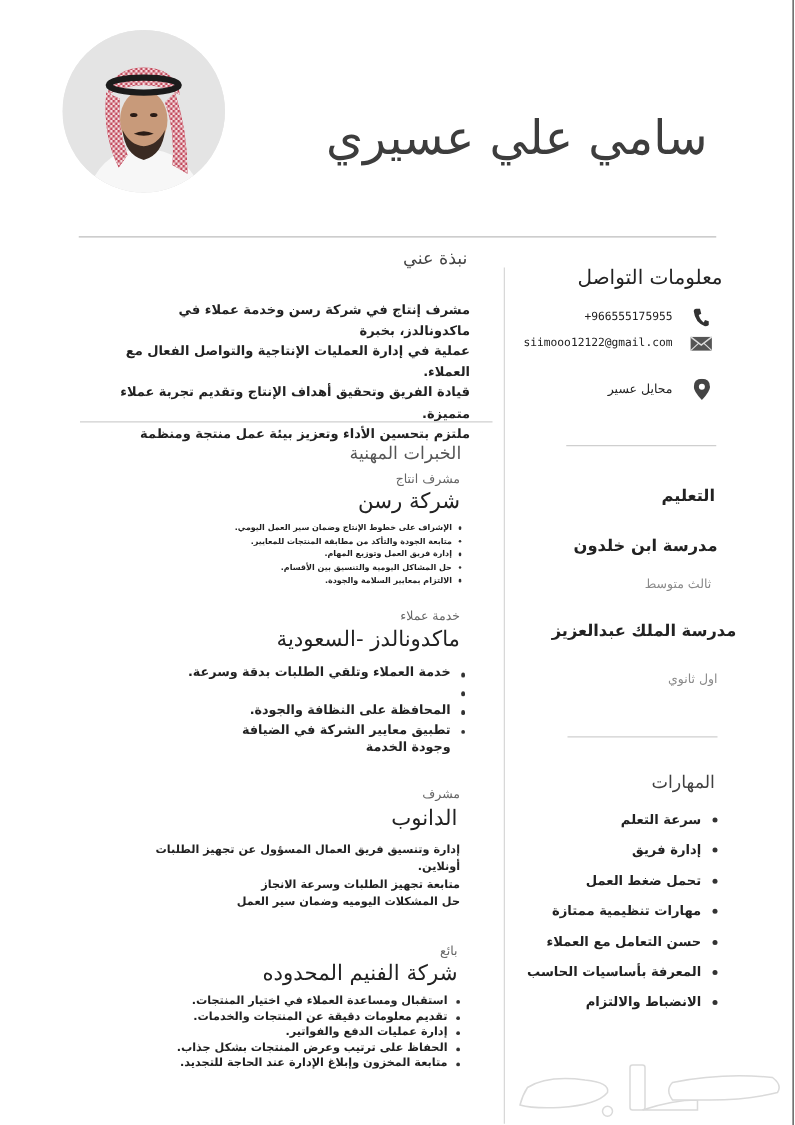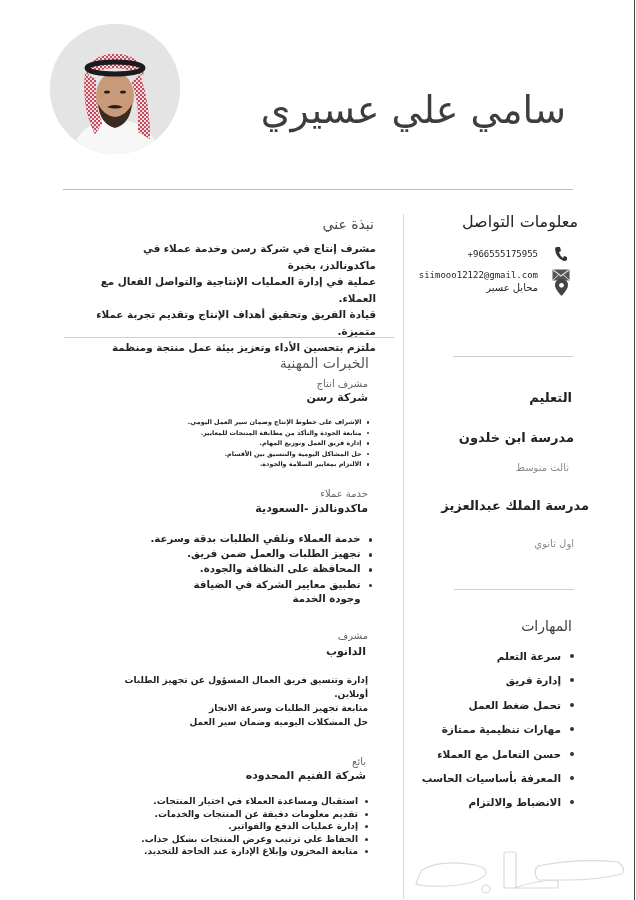--- a/index.html
+++ b/index.html
@@ -27,29 +27,29 @@
     .edu-title { position: absolute; right: 64px; top: 390px; font-size: 13px; font-weight: bold; color: #222; }
     .edu-school { position: absolute; font-size: 13px; font-weight: bold; color: #222; white-space: nowrap; }
     .edu-grade { position: absolute; font-size: 10px; color: #8a8a8a; white-space: nowrap; }
 
     .skills-title { position: absolute; right: 64px; top: 618px; font-size: 14px; color: #404040; }
     .skills-list { position: absolute; right: 62px; top: 648px; list-style: none; direction: rtl; }
     .skills-list li { font-size: 10.5px; font-weight: bold; color: #222; height: 24.4px; line-height: 16px; display: flex; align-items: flex-start; white-space: nowrap; }
     .skills-list li .bullet { display: inline-block; width: 4px; height: 4px; border-radius: 50%; background: #333; margin-left: 9px; margin-top: 6px; }
 
     
-    .about-title { position: absolute; right: 262px; top: 216px; font-size: 14px; color: #444; }
+    .about-title { position: absolute; right: 262px; top: 199px; font-size: 14px; color: #444; }
     .about-text { position: absolute; right: 260px; top: 240px; width: 280px; font-size: 10.4px; font-weight: bold; line-height: 16.5px; color: #222; direction: rtl; }
 
     .rule-l1 { position: absolute; left: 64px; top: 337px; width: 330px; height: 1px; background: #cfcfcf; }
 
     .exp-title { position: absolute; right: 267px; top: 355px; font-size: 14px; color: #555; }
 
     .job-role { position: absolute; font-size: 10px; color: #666; white-space: nowrap; }
-    .job-company { position: absolute; font-size: 11px; font-weight: bold; color: #222; white-space: nowrap; }
+    .job-company { position: absolute; font-size: 17px; font-weight: normal; color: #222; white-space: nowrap; }
 
     .bul-list { position: absolute; list-style: none; direction: rtl; }
     .bul-list li { display: flex; align-items: flex-start; white-space: nowrap; color: #222; font-weight: bold; }
     .bul-list li .bullet { display: inline-block; border-radius: 50%; background: #333; flex: 0 0 auto; }
 
     .small-list li { font-size: 6.4px; height: 10.6px; line-height: 10px; }
     .small-list li .bullet { width: 2.5px; height: 2.5px; margin-left: 5px; margin-top: 4px; }
 
     .mid-list li { font-size: 10.2px; height: 15.2px; line-height: 14px; }
     .mid-list li .bullet { width: 3.5px; height: 3.5px; margin-left: 8px; margin-top: 6px; }
@@ -122,21 +122,21 @@
     <span class="ico">
       <svg width="18" height="12" viewBox="0 0 18 12">
           <rect x="0.5" y="0.5" width="17" height="11" fill="#555"></rect>
           <path d="M0.5 0.5 L9 7 L17.5 0.5" fill="none" stroke="#ddd" stroke-width="1.2"></path>
           <path d="M0.5 11.5 L7 5.5 M17.5 11.5 L11 5.5" stroke="#ddd" stroke-width="1"></path>
         </svg>
     </span>
     <span class="val" style="direction:ltr;">siimooo12122@gmail.com</span>
   </div>
 
-  <div class="contact-row" style="top:278px;text-align:center;">
+  <div class="contact-row" style="top:302px;text-align:center;">
     <span class="ico">
       <svg width="13" height="17" viewBox="0 0 13 17">
           <path d="M6.5 0 Q13 0 13 6.5 Q13 10 6.5 17 Q0 10 0 6.5 Q0 0 6.5 0 Z" fill="#444"></path>
           <circle cx="6.5" cy="6.3" r="2.4" fill="#fff"></circle>
         </svg>
     </span>
     <span class="val ar">محايل عسير</span>
   </div>
 
   <div class="rule-r1"></div>
@@ -220,21 +220,20 @@
 
   <div class="job-role" style="right:268px; top:488px;">خدمة عملاء</div>
   <div class="job-company" style="right:268px; top:502px;">ماكدونالدز -السعودية</div>
   <ul class="bul-list mid-list" style="right:264px; top:532px;">
     <li>
         <span class="bullet"></span>
         <span>خدمة العملاء وتلقي الطلبات بدقة وسرعة.</span>
       </li>
     <li>
         <span class="bullet"></span>
-        <span>تجهيز الطلبات والعمل ضمن فريق.</span>
       </li>
     <li>
         <span class="bullet"></span>
         <span>المحافظة على النظافة والجودة.</span>
       </li>
     <li class="wrap">
         <span class="bullet"></span>
         <span style="width:200px; display:inline-block;">تطبيق معايير الشركة في الضيافة وجودة الخدمة</span>
       </li>
   </ul>

